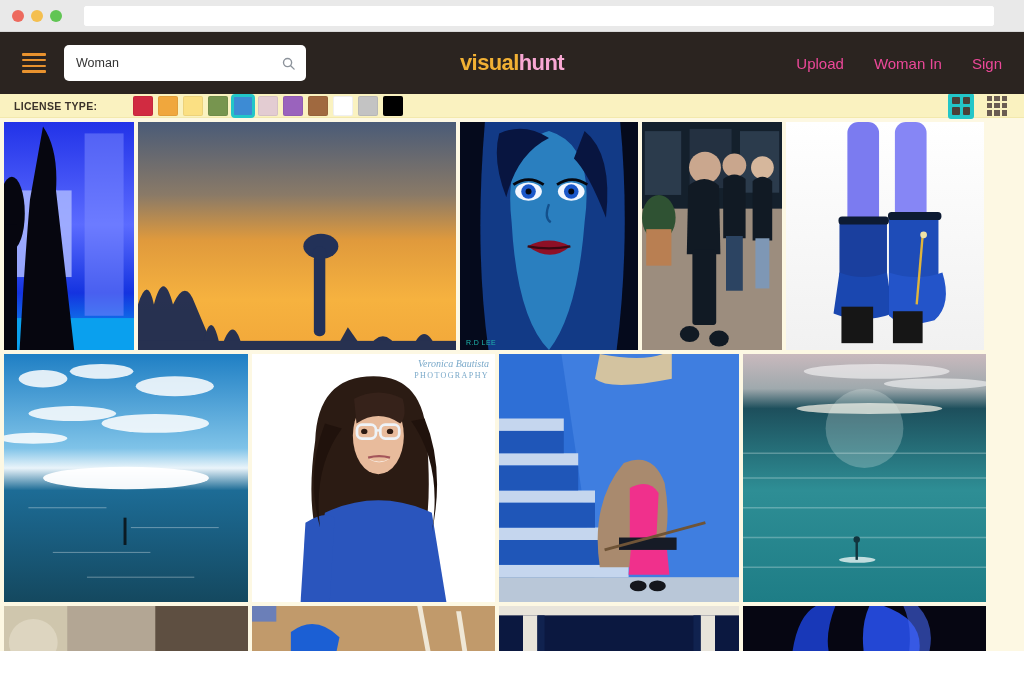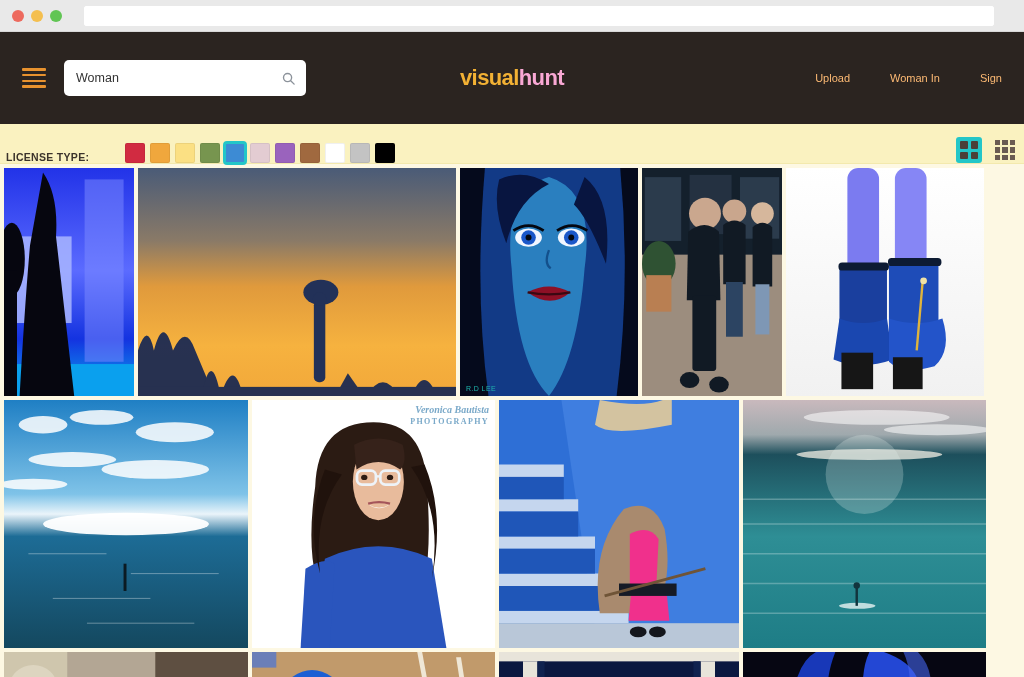--- a/index.html
+++ b/index.html
@@ -26,21 +26,21 @@
   .dot.yellow { background: #f4bf4f; }
   .dot.green { background: #61c554; }
   .url-bar {
     flex: 1; height: 20px; background: #ffffff;
     border-radius: 2px; margin-right: 18px;
     border: 1px solid #ffffff;
   }
 
   
   .site-header {
-    height: 92px;
+    height: 62px;
     background: #2b2420;
     display: flex;
     align-items: center;
     padding: 16px 22px;
     position: relative;
   }
   .hamburger {
     width: 24px; height: 20px;
     display: flex; flex-direction: column; justify-content: space-between;
     cursor: pointer; flex: 0 0 auto;
@@ -72,31 +72,30 @@
     white-space: nowrap;
   }
   .logo .part-a { color: #f2b134; }
   .logo .part-b { color: #f9a8d4; }
 
   .nav-right {
     margin-left: auto;
     display: flex; align-items: center; gap: 30px;
   }
   .nav-link {
-    color: #fdba74; font-size: 11px; text-decoration: none; cursor: pointer;
+    color: #ec4899; font-size: 15px; text-decoration: none; cursor: pointer;
     white-space: nowrap;
-    margin-left: 10px;
   }
 
   
   .filter-bar {
-    height: 40px;
+    height: 24px;
     background: #faf2c0;
-    display: flex; align-items: flex-end;
-    padding: 0 6px;
+    display: flex; align-items: center;
+    padding: 0 14px;
     border-bottom: 1px solid #f3e9ad;
   }
   .filter-label {
     font-size: 10.5px; font-weight: bold; color: #3b332b;
     letter-spacing: .3px; margin-right: 14px; white-space: nowrap;
   }
   .filter-opts { display: flex; align-items: center; gap: 13px; }
   .filter-opt {
     font-size: 11.5px; color: #3a7a93; cursor: pointer; white-space: nowrap;
   }
@@ -350,21 +349,21 @@
         <ellipse cx="122" cy="124" rx="82.96000000000001" ry="11.16" fill="#ffffff" opacity=".95"></ellipse>
         <g stroke="#ffffff" stroke-width="1" opacity=".35">
           <line x1="24.400000000000002" y1="153.76" x2="102.47999999999999" y2="153.76"></line>
           <line x1="126.88000000000001" y1="173.6" x2="214.72" y2="173.6"></line>
           <line x1="48.800000000000004" y1="198.4" x2="146.4" y2="198.4"></line>
           <line x1="82.96000000000001" y1="223.20000000000002" x2="190.32" y2="223.20000000000002"></line>
         </g>
         <rect x="119.56" y="163.68" width="2.928" height="27.28" fill="#0b1a22"></rect>
       </svg>
       </div>
-      <div class="tile" title="Smiling woman with glasses in a blue shirt" style="width: 243px; height: 248px; font-weight: bold;">
+      <div class="tile" title="Smiling woman with glasses in a blue shirt" style="width: 243px; height: 248px;">
         <svg class="art" viewBox="0 0 243 248" preserveAspectRatio="none">
           <rect width="243" height="248" fill="#ffffff"></rect>
         <path d="M121.5 22.32 q51.03 0 53.46 64.48 q7.29 94.24 -14.58 124 l-82.62 0 q-26.73 -39.68 -14.58 -124 q2.43 -64.48 58.32 -64.48 z" fill="#2b1b13"></path>
         <ellipse cx="126.36" cy="81.84" rx="25.515" ry="38.44" fill="#e8bb9c"></ellipse>
         <path d="M102.06 44.64 q24.3 -12.4 48.6 0 q4.86 17.360000000000003 -2.43 24.8 q-21.869999999999997 -14.879999999999999 -43.739999999999995 0 z" fill="#36221a"></path>
         <rect x="104.976" y="70.67999999999999" width="18.954" height="13.888" rx="4.96" fill="none" stroke="#eef3f8" stroke-width="2.7279999999999998"></rect>
         <rect x="128.304" y="70.67999999999999" width="18.954" height="13.888" rx="4.96" fill="none" stroke="#eef3f8" stroke-width="2.7279999999999998"></rect>
         <line x1="123.93" y1="76.384" x2="128.304" y2="76.384" stroke="#eef3f8" stroke-width="2.48"></line>
         <ellipse cx="112.266" cy="77.376" rx="3.159" ry="2.7279999999999998" fill="#2c1a12"></ellipse>
         <ellipse cx="138.024" cy="77.376" rx="3.159" ry="2.7279999999999998" fill="#2c1a12"></ellipse>

